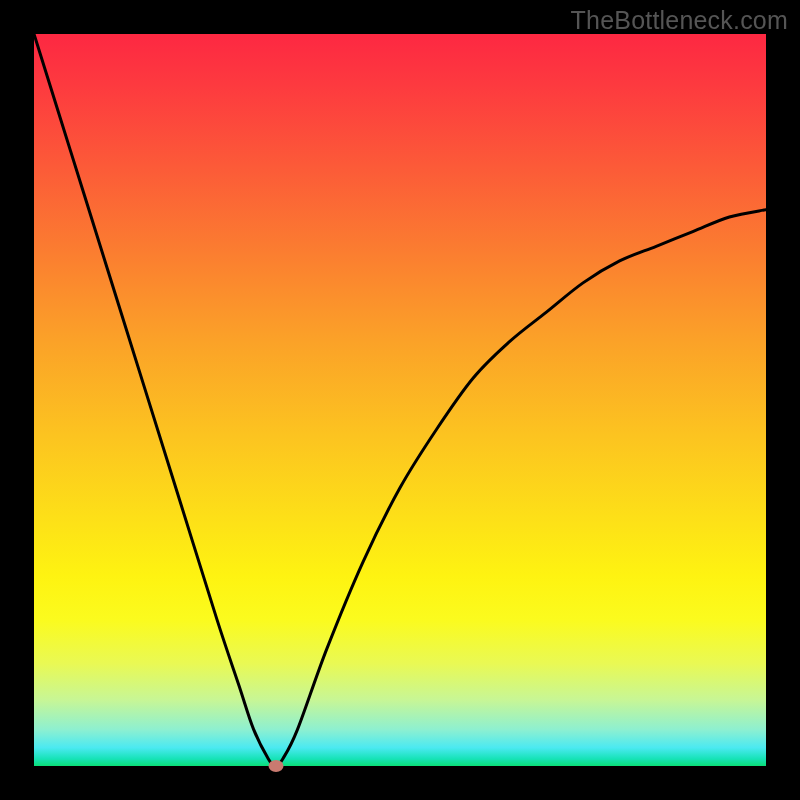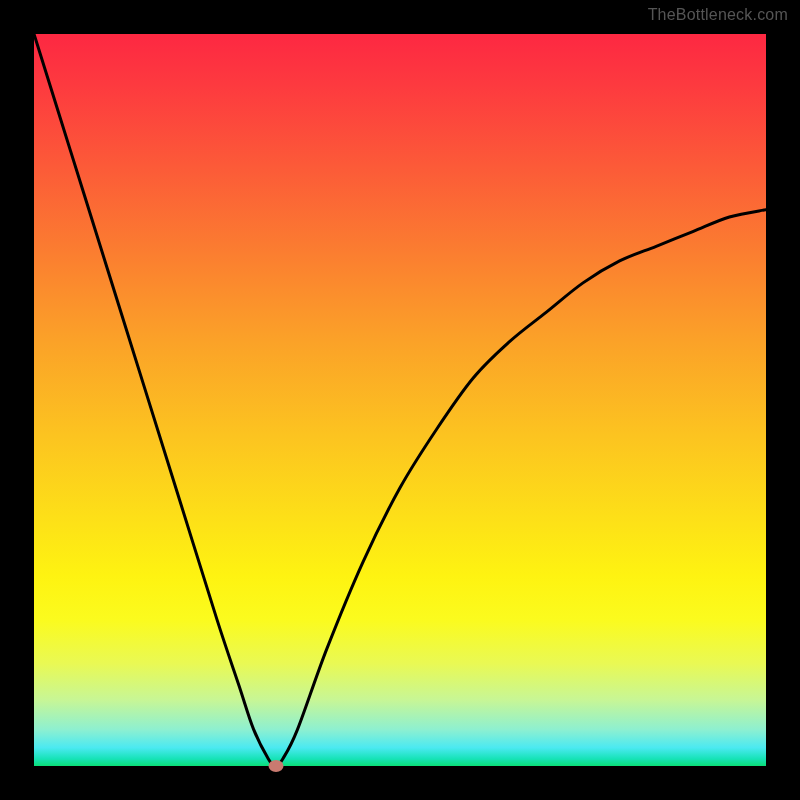--- a/index.html
+++ b/index.html
@@ -8,21 +8,21 @@
     height: 800px;
     background: #000;
     position: relative;
     font-family: Arial, sans-serif;
   }
   .watermark {
     position: absolute;
     top: 6px;
     right: 12px;
     color: #555;
-    font-size: 16px;
+    font-size: 25px;
     font-weight: 500;
     z-index: 10;
     letter-spacing: 0.2px;
   }
   .plot-area {
     position: absolute;
     left: 34px;
     top: 34px;
     width: 732px;
     height: 732px;

